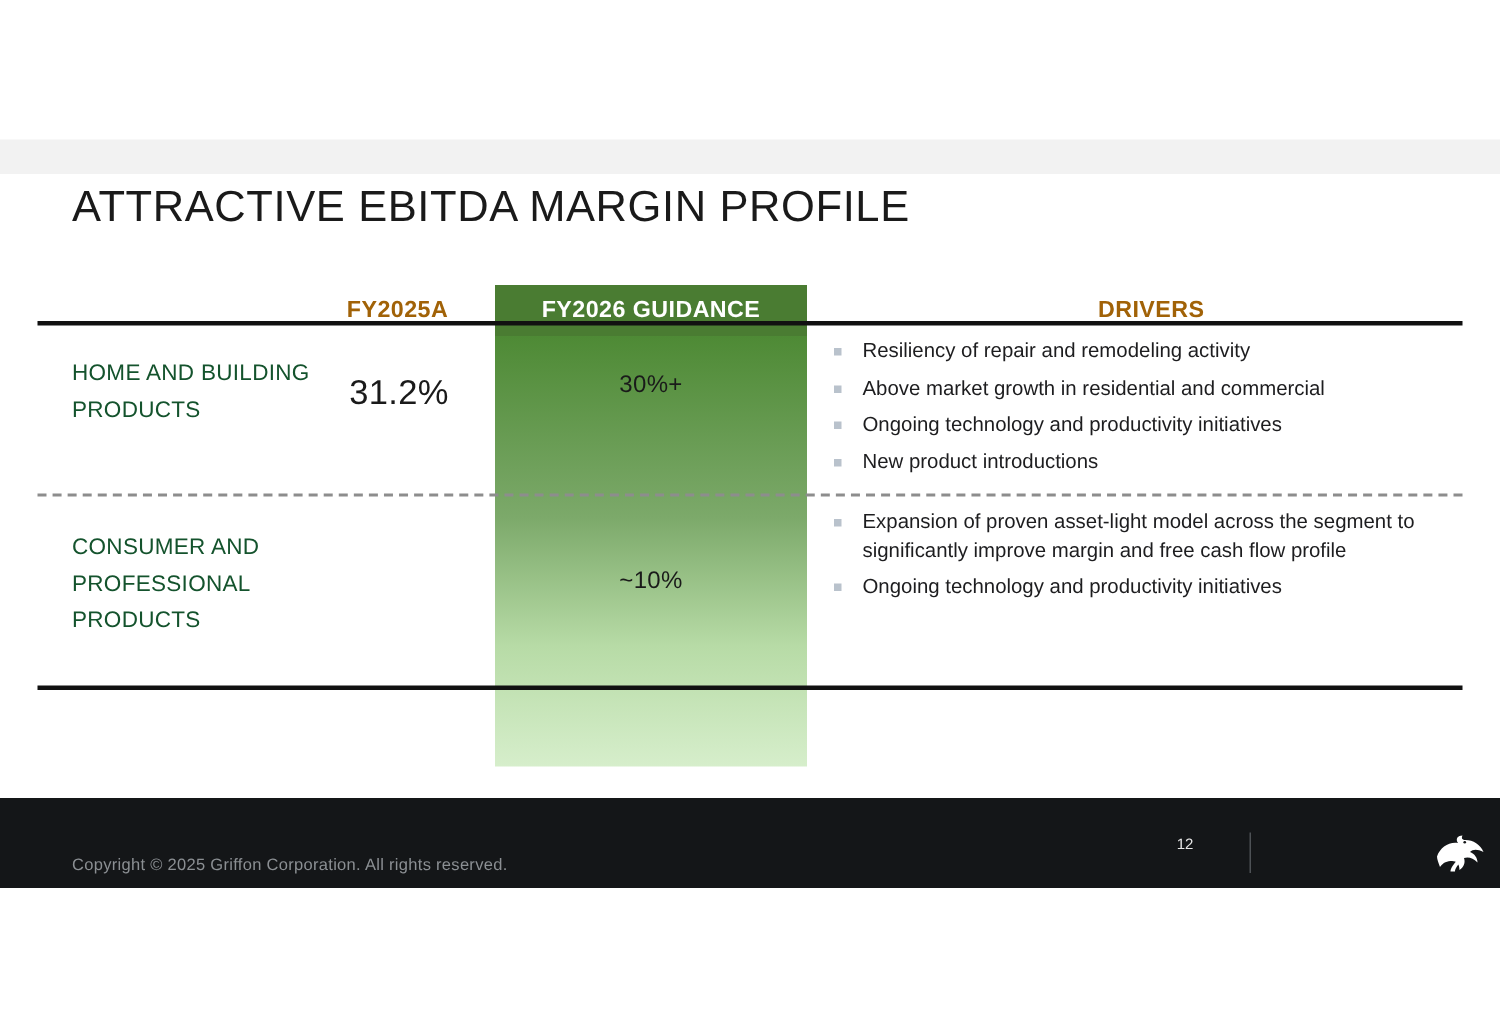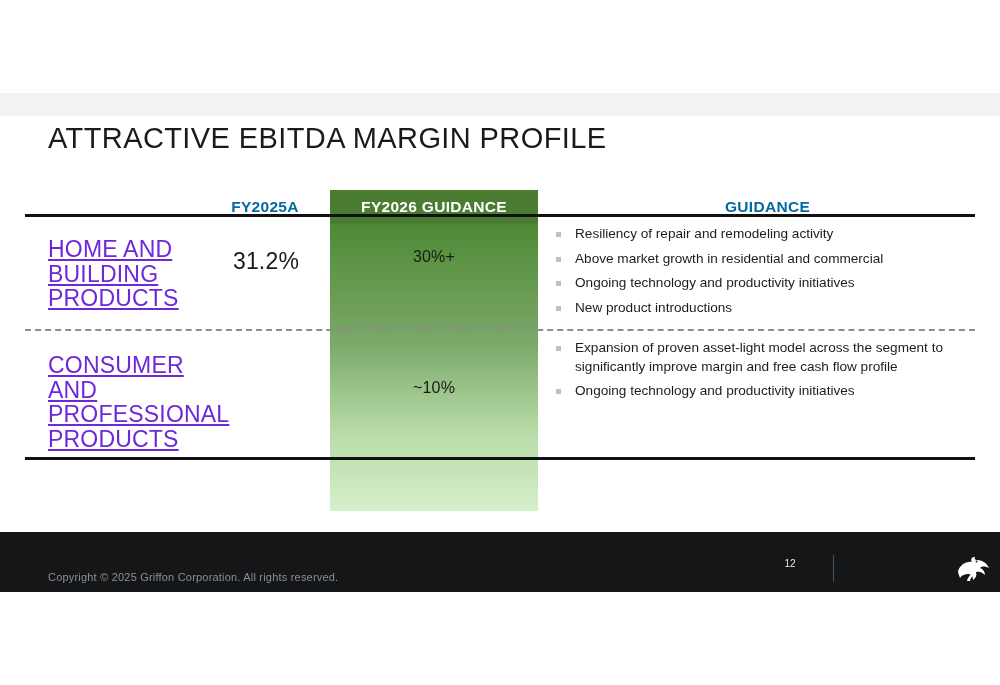--- a/index.html
+++ b/index.html
@@ -81,42 +81,41 @@
     border-top: 2px dashed #8d8d8d;
   }
 
   
   .col-head {
     position: absolute;
     top: 82px;
     font-size: 15.5px;
     font-weight: bold;
     letter-spacing: 0.3px;
-    color: #0369a1;
+    color: #a16207;
     text-align: center;
     white-space: nowrap;
   }
   .col-head-fy25 { left: 200px; width: 130px; }
   .col-head-fy26 { left: 330px; width: 208px; color: #ffffff; }
   .col-head-drv  { left: 555px; width: 425px; }
 
   
   .row { position: absolute; left: 0; width: 1000px; }
   .row-1 { top: 101px; height: 112px; }
   .row-2 { top: 215px; height: 126px; }
 
   .seg-name {
     position: absolute;
     left: 48px;
     width: 165px;
-    font-size: 23px;
+    font-size: 15px;
     line-height: 24.5px;
-    color: #6d28d9;
+    color: #14532d;
     letter-spacing: 0.2px;
-    text-decoration: underline;
   }
   .row-1 .seg-name { top: 20px; }
   .row-2 .seg-name { top: 22px; }
 
   .seg-actual {
     position: absolute;
     left: 205px;
     width: 122px;
     text-align: center;
     font-size: 23px;
@@ -234,21 +233,21 @@
 
   <div class="slide-title">ATTRACTIVE EBITDA MARGIN PROFILE</div>
 
   <div class="green-col-head"></div>
   <div class="green-col-body"></div>
 
   <div class="rule rule-top"></div>
 
   <div class="col-head col-head-fy25">FY2025A</div>
   <div class="col-head col-head-fy26">FY2026 GUIDANCE</div>
-  <div class="col-head col-head-drv">GUIDANCE</div>
+  <div class="col-head col-head-drv">DRIVERS</div>
 
   <div class="row row-1">
     <div class="seg-name">HOME AND BUILDING PRODUCTS</div>
     <div class="seg-actual">31.2%</div>
     <div class="seg-guidance">30%+</div>
     <ul class="drivers">
       <li>
         <span class="sq-bullet"></span>
         <span>Resiliency of repair and remodeling activity</span>
       </li>

